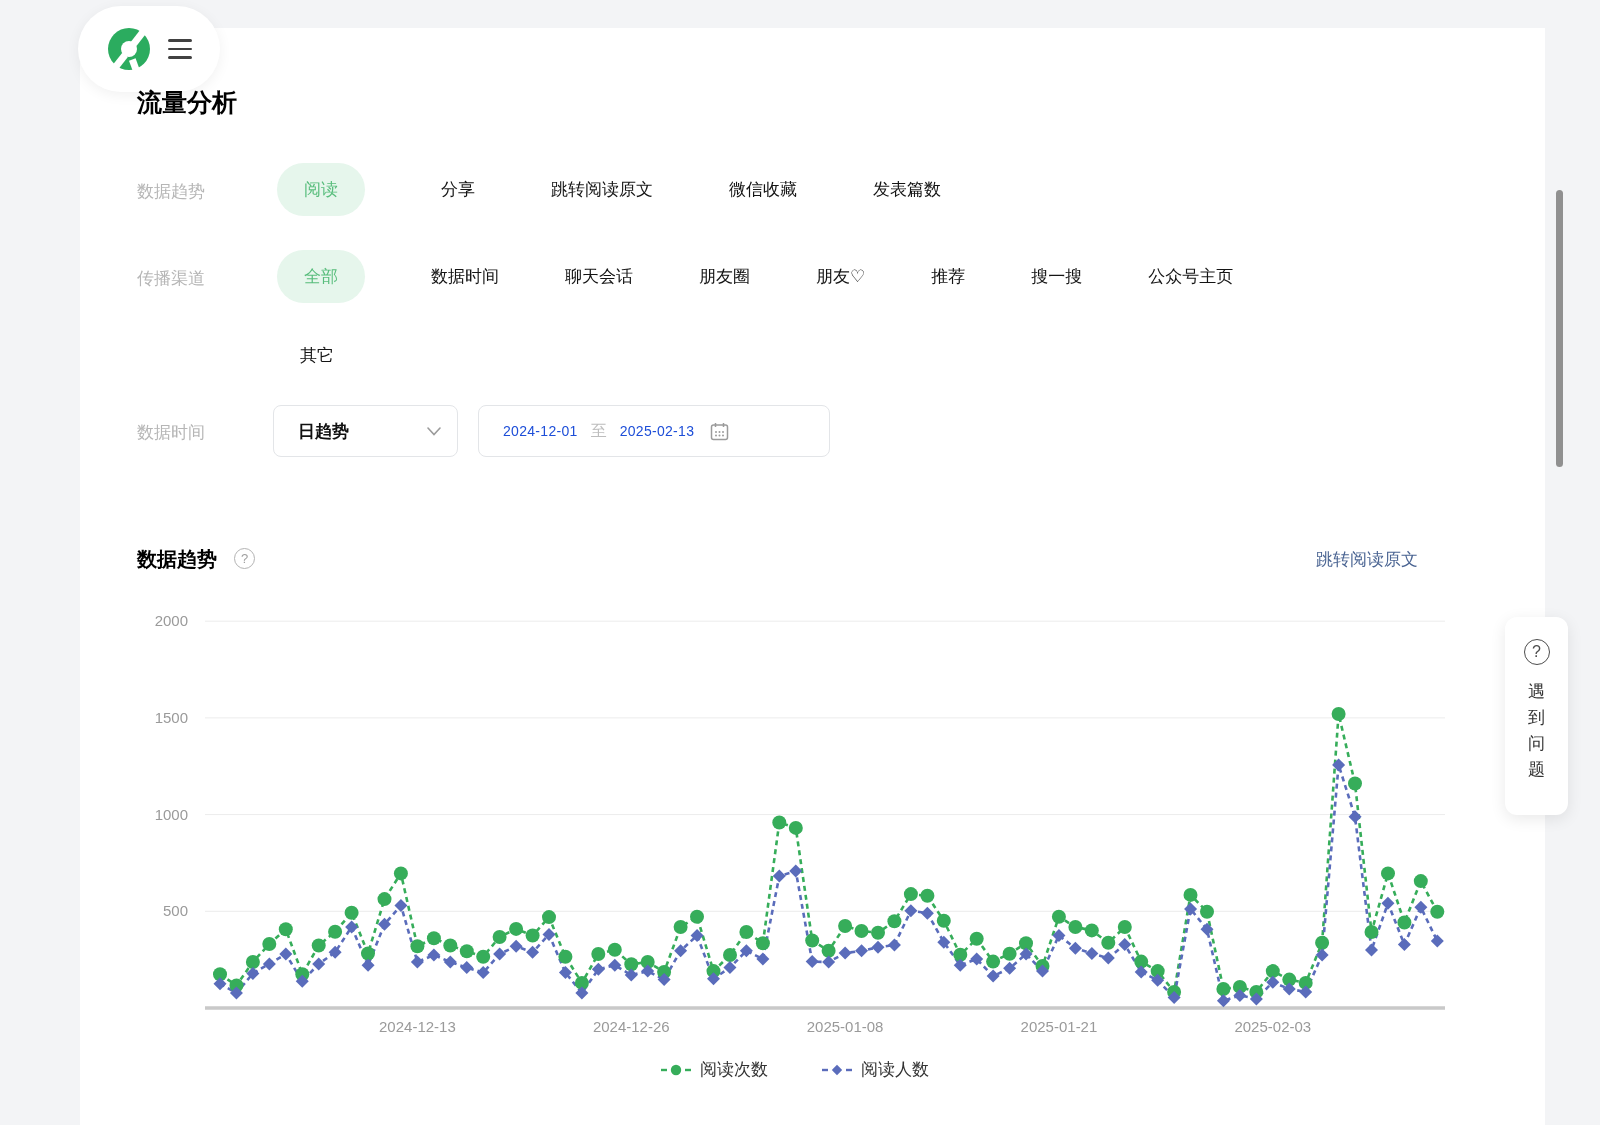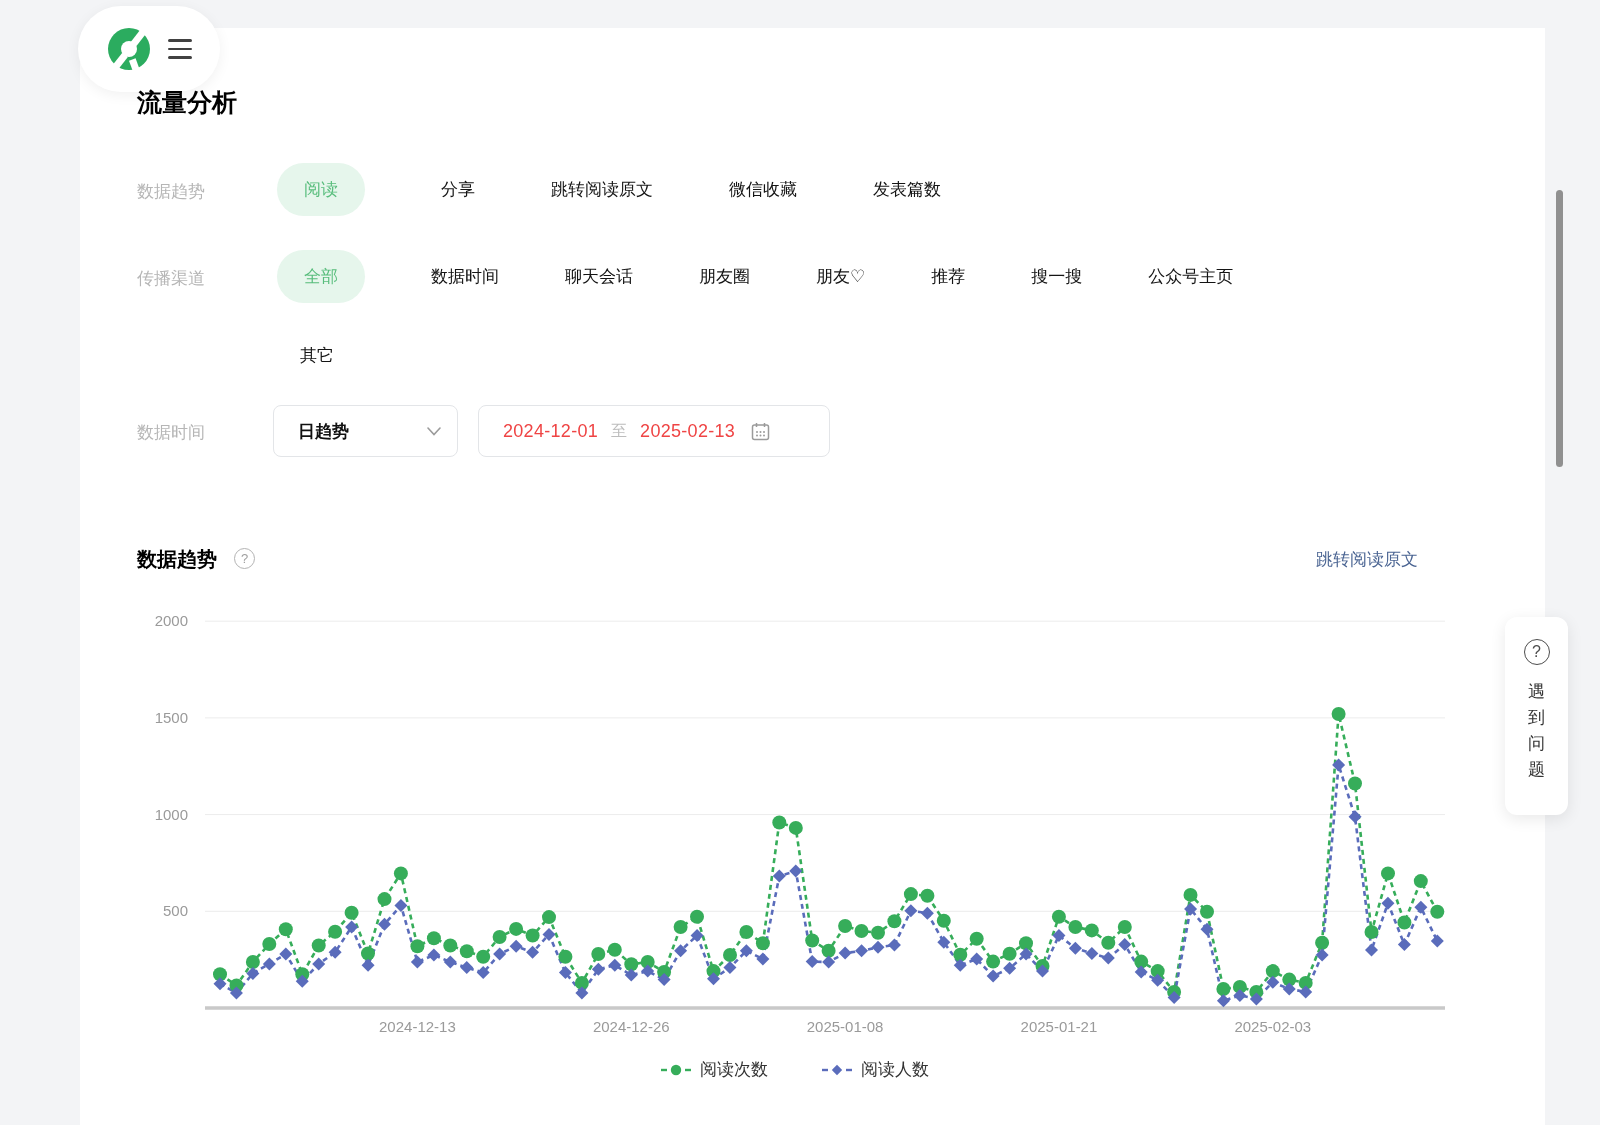--- a/index.html
+++ b/index.html
@@ -38,21 +38,21 @@
     background:#e6f6ec; color:#58bd7c; border-radius:27px; padding:0 27px;
   }
   
   .select-box, .date-box {
     position:absolute; height:52px; border:1px solid #e3e5e8; border-radius:8px;
     background:#fff; display:flex; align-items:center; cursor:pointer;
   }
   .select-box { left:273px; top:405px; width:185px; padding:0 16px 0 24px; justify-content:space-between; }
   .select-value { font-size:17px; font-weight:600; color:#111; }
   .date-box { left:478px; top:405px; width:352px; padding:0 20px 0 24px; }
-  .date-text { font-size:18px; color:#ef4444; letter-spacing:0.3px; }
+  .date-text { font-size:14px; color:#1d4ed8; letter-spacing:0.3px; }
   .date-sep { font-size:16px; color:#bdbdbd; margin:0 13px; }
   .date-box svg.cal { margin-left:16px; }
   
   .section-title {
     position:absolute; left:137px; top:546px; font-size:20px; font-weight:600; color:#000;
   }
   .q-circle {
     position:absolute; left:234px; top:548px; width:21px; height:21px;
     border:1.4px solid #b3b3b3; border-radius:50%;
     font-size:13px; color:#a0a0a0; display:flex; align-items:center; justify-content:center;

